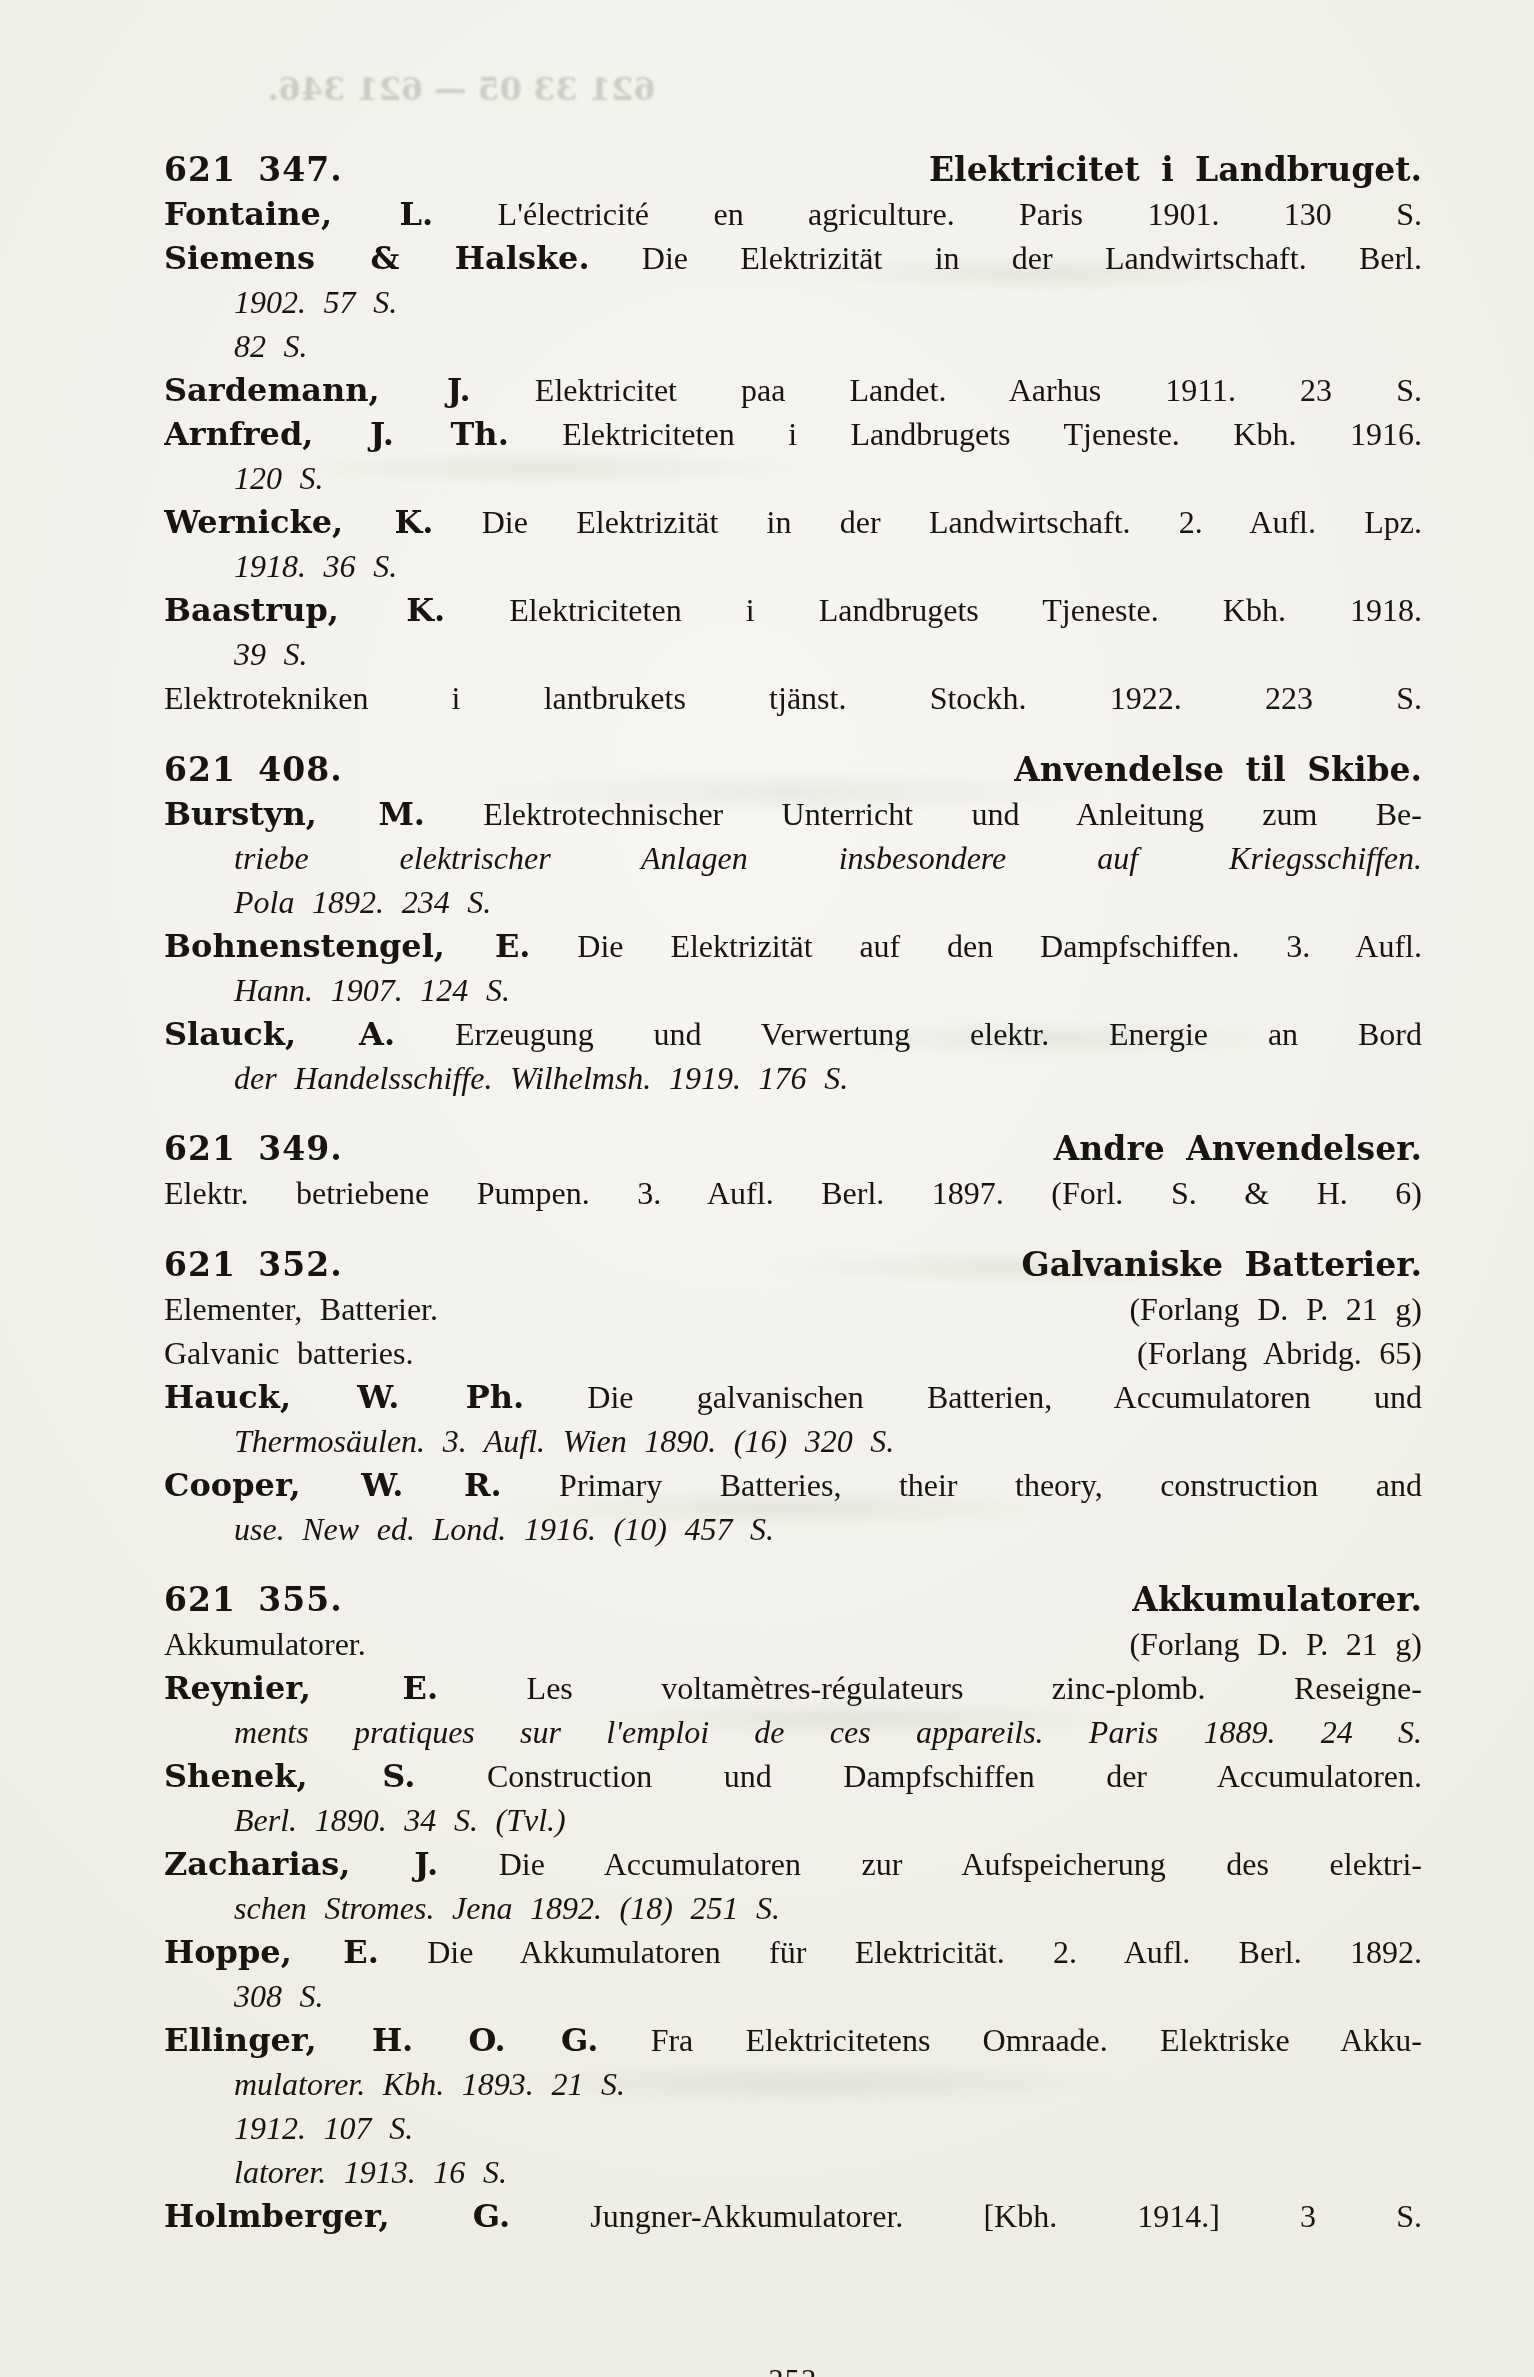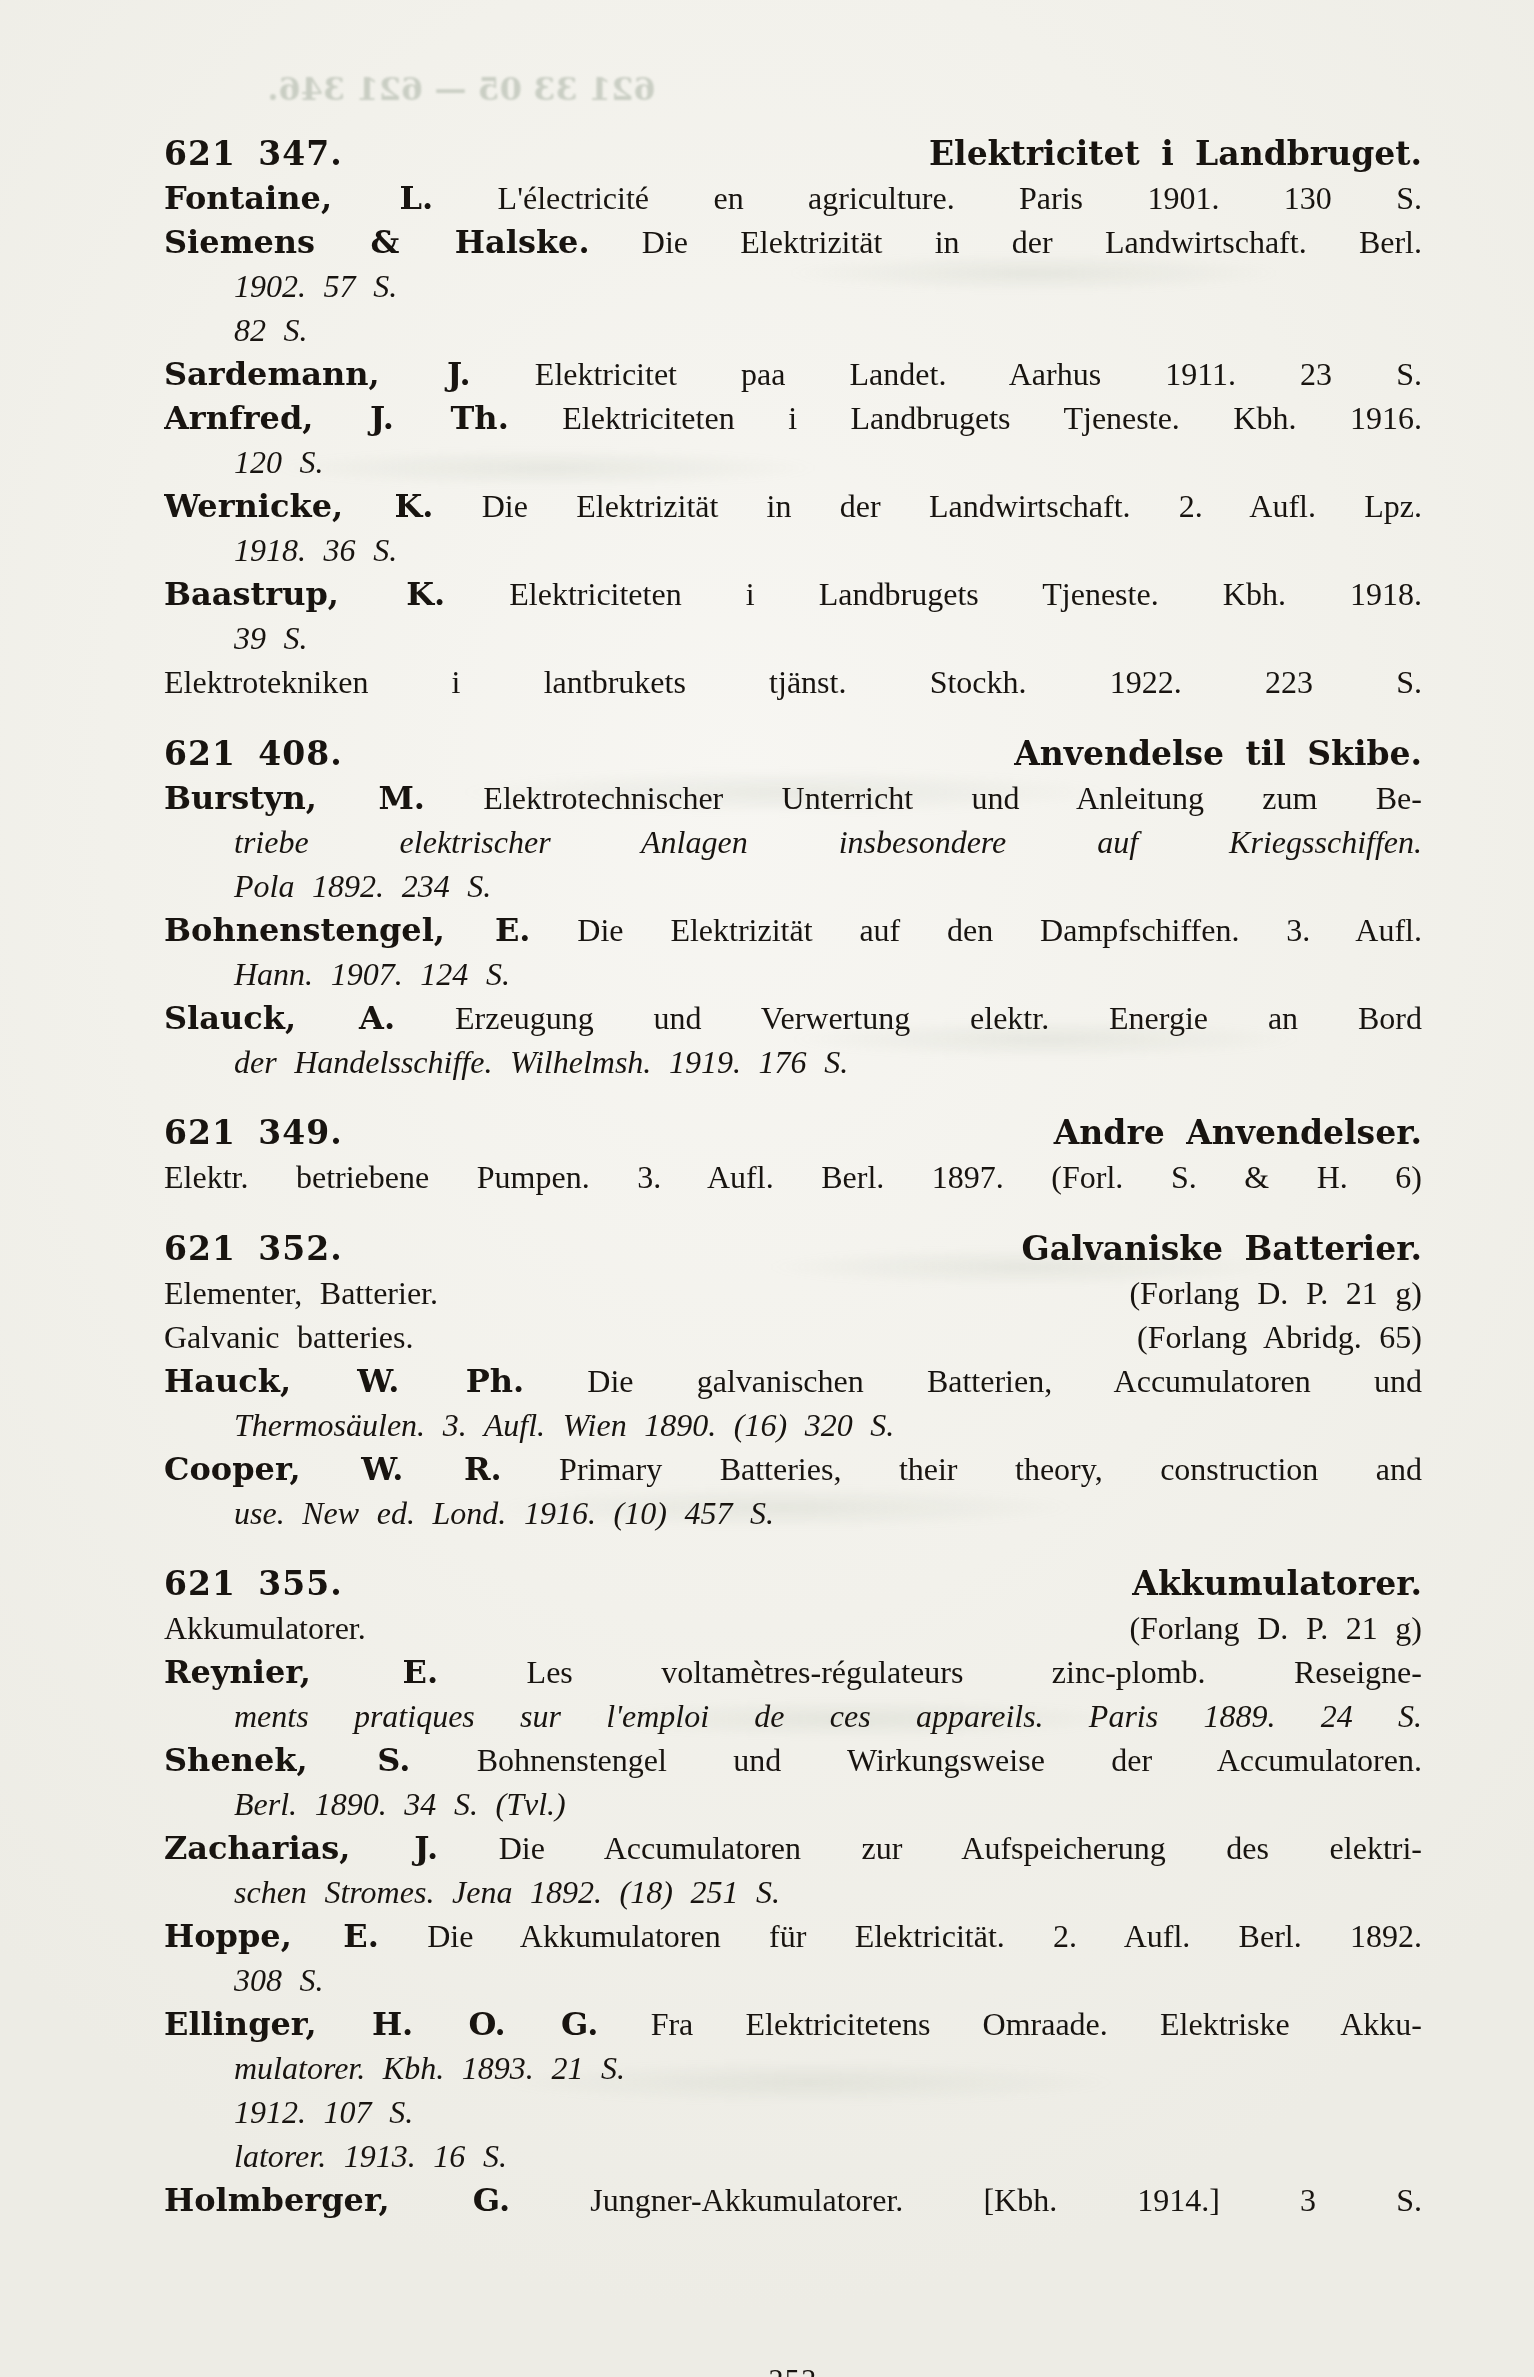--- a/index.html
+++ b/index.html
@@ -28,21 +28,21 @@
     filter: blur(1.2px);
     transform: scaleX(-1);
     white-space: nowrap;
   }
   .smudge {
     position: absolute;
     background: radial-gradient(closest-side, rgba(166,176,158,0.17), rgba(166,176,158,0) 72%);
     filter: blur(3.3px);
     pointer-events: none;
   }
-  .text-block { position: absolute; left: 164px; top: 132px; width: 1258px; }
+  .text-block { position: absolute; left: 164px; top: 148px; width: 1258px; }
   section + section { margin-top: 27.6px; }
   .line {
     line-height: 44px;
     height: 44px;
     overflow: hidden;
     word-spacing: 0.30em;
   }
   .j { text-align: justify; text-align-last: justify; }
   .cont { padding-left: 70px; font-style: italic; }
   .b { font-family: "DejaVu Serif", serif; font-weight: bold; }
@@ -139,21 +139,21 @@
       <div class="line header">
         <span class="b num">621 355.</span>
         <span class="b title">Akkumulatorer.</span>
       </div>
       <div class="line twocol">
           <span>Akkumulatorer.</span>
           <span>(Forlang D. P. 21 g)</span>
         </div>
       <div class="line j"><span class="b">Reynier, E.</span> <span>Les voltamètres-régulateurs zinc-plomb. Reseigne-</span></div>
       <div class="line cont j">ments pratiques sur l'emploi de ces appareils. Paris 1889. 24 S.</div>
-      <div class="line j"><span class="b">Shenek, S.</span> <span>Bohnenstengel und Wirkungsweise der Accumulatoren.</span></div>
+      <div class="line j"><span class="b">Shenek, S.</span> <span>Construction und Dampfschiffen der Accumulatoren.</span></div>
       <div class="line cont">Berl. 1890. 34 S. (Tvl.)</div>
       <div class="line j"><span class="b">Zacharias, J.</span> <span>Die Accumulatoren zur Aufspeicherung des elektri-</span></div>
       <div class="line cont">schen Stromes. Jena 1892. (18) 251 S.</div>
       <div class="line j"><span class="b">Hoppe, E.</span> <span>Die Akkumulatoren für Elektricität. 2. Aufl. Berl. 1892.</span></div>
       <div class="line cont">308 S.</div>
       <div class="line j"><span class="b">Ellinger, H. O. G.</span> <span>Fra Elektricitetens Omraade. Elektriske Akku-</span></div>
       <div class="line cont">mulatorer. Kbh. 1893. 21 S.</div>
       <div class="line cont">1912. 107 S.</div>
       <div class="line cont">latorer. 1913. 16 S.</div>
       <div class="line j"><span class="b">Holmberger, G.</span> <span>Jungner-Akkumulatorer. [Kbh. 1914.] 3 S.</span></div>

